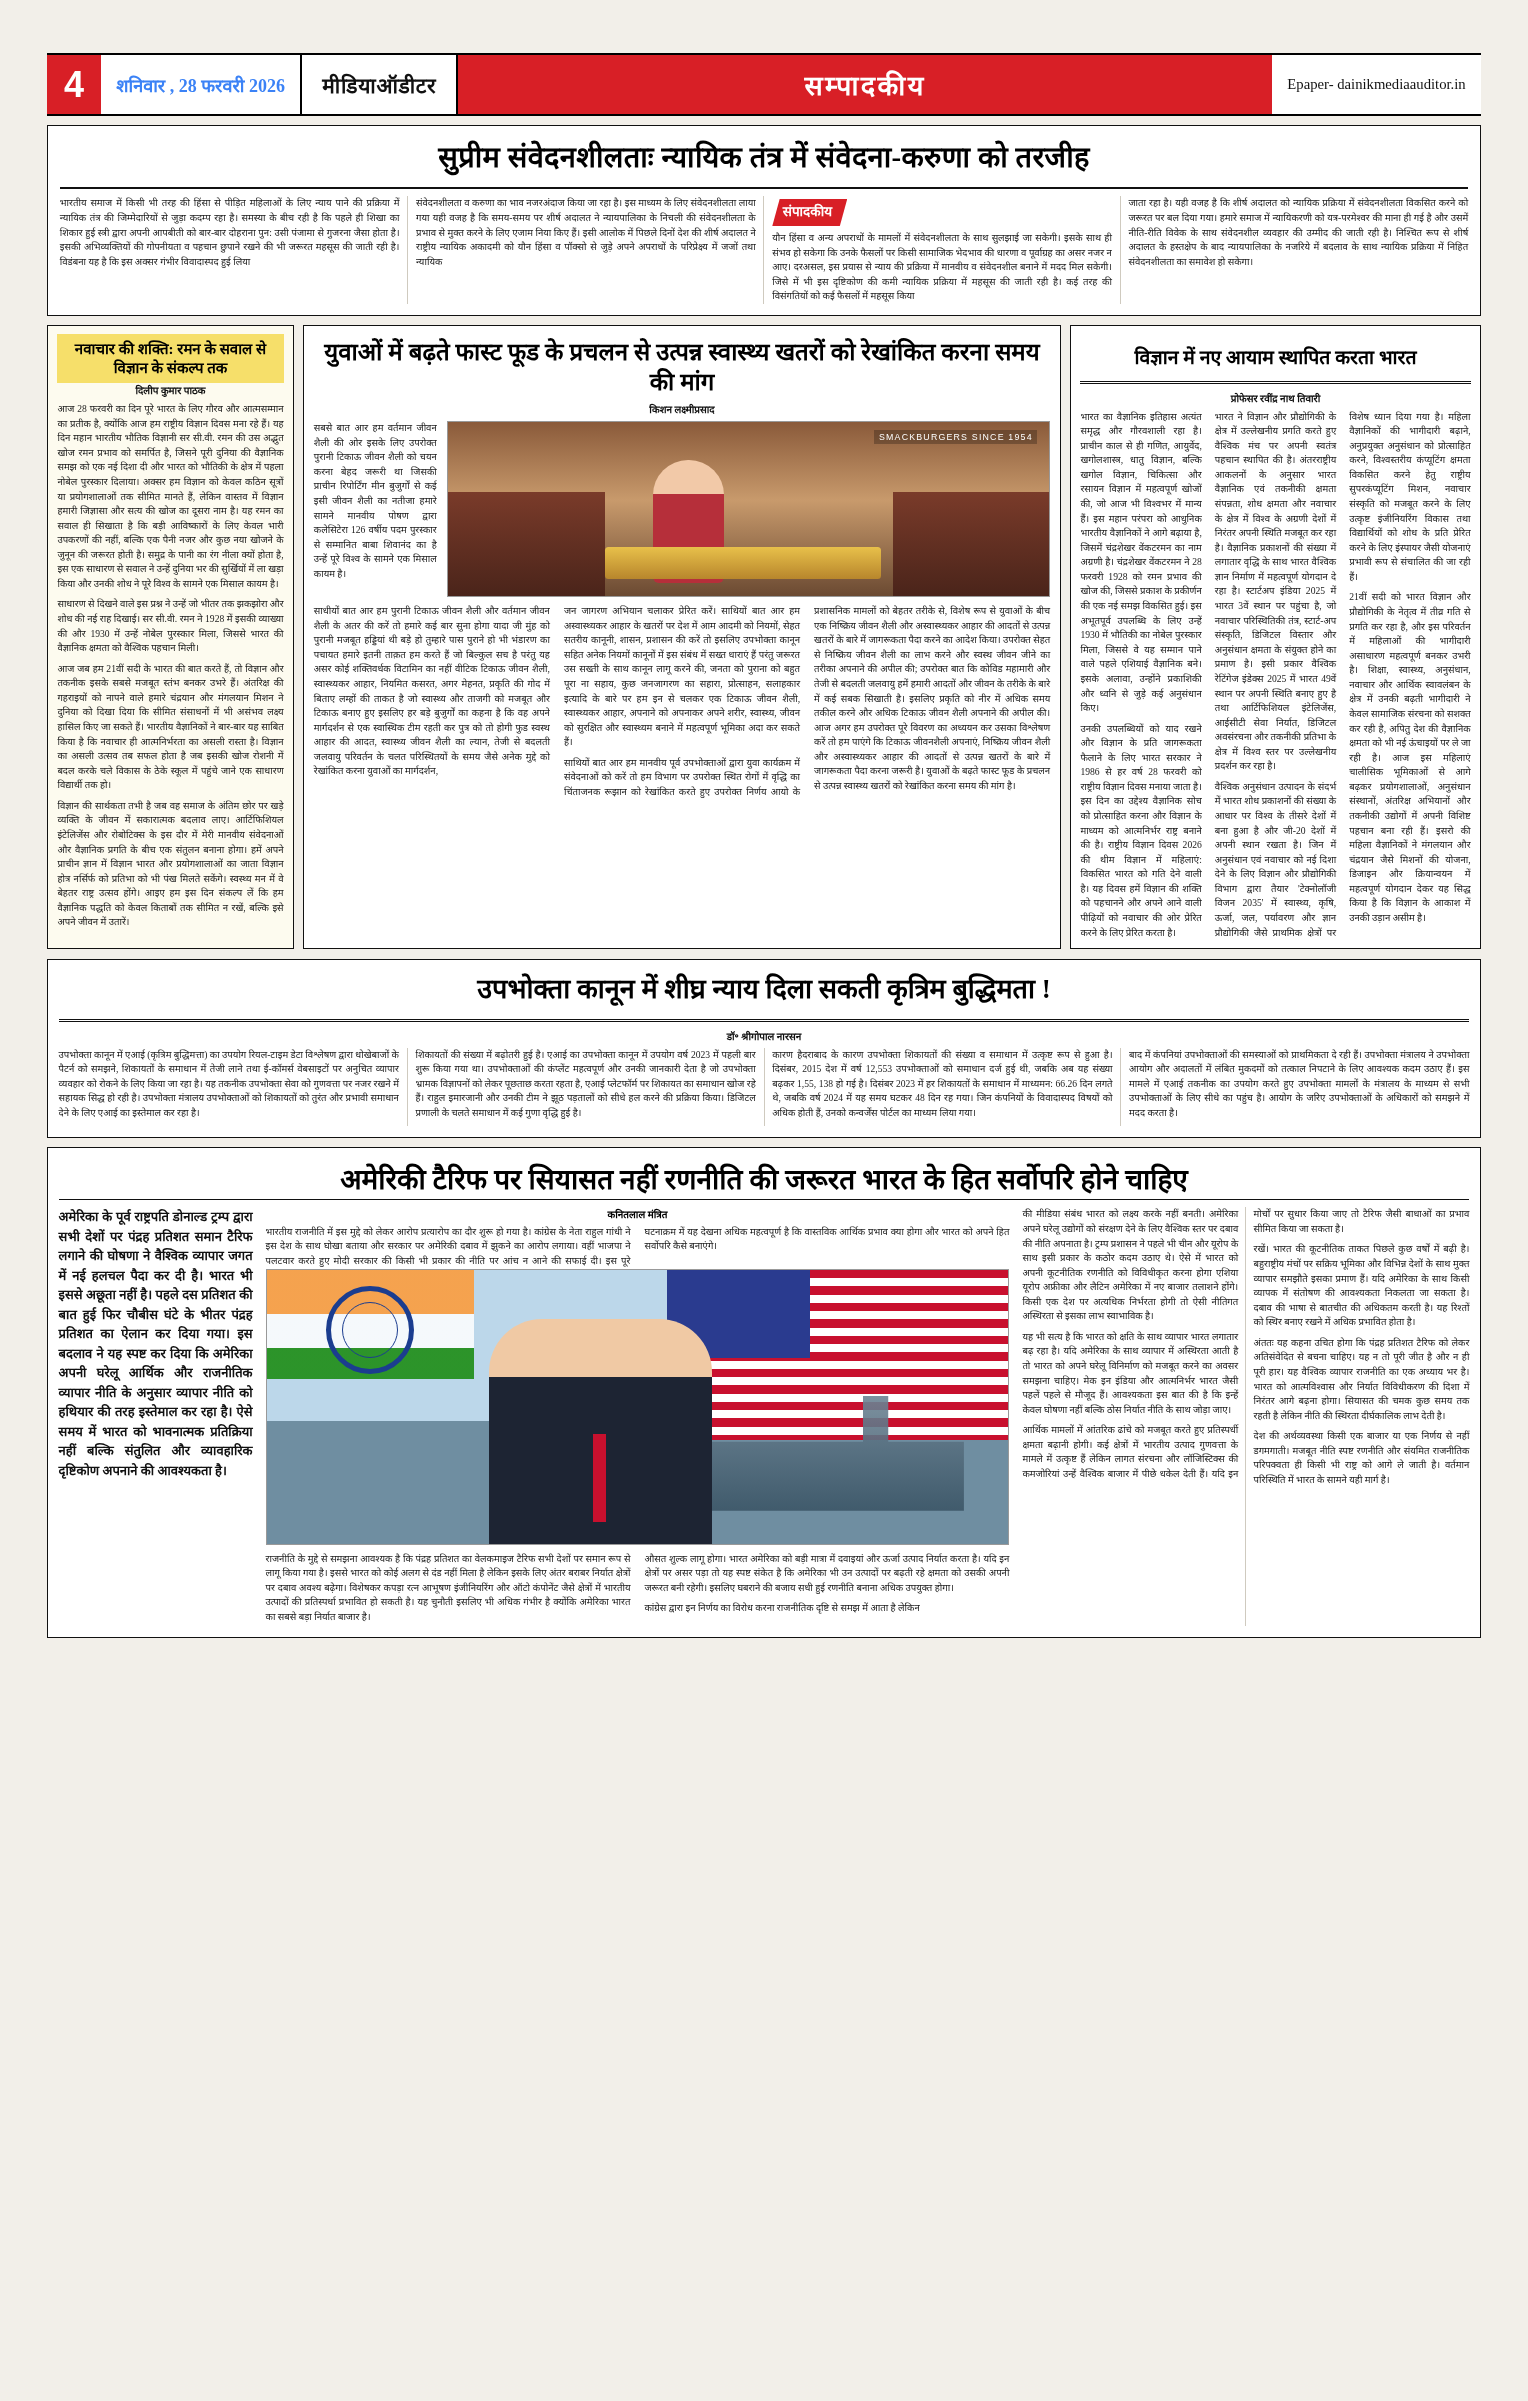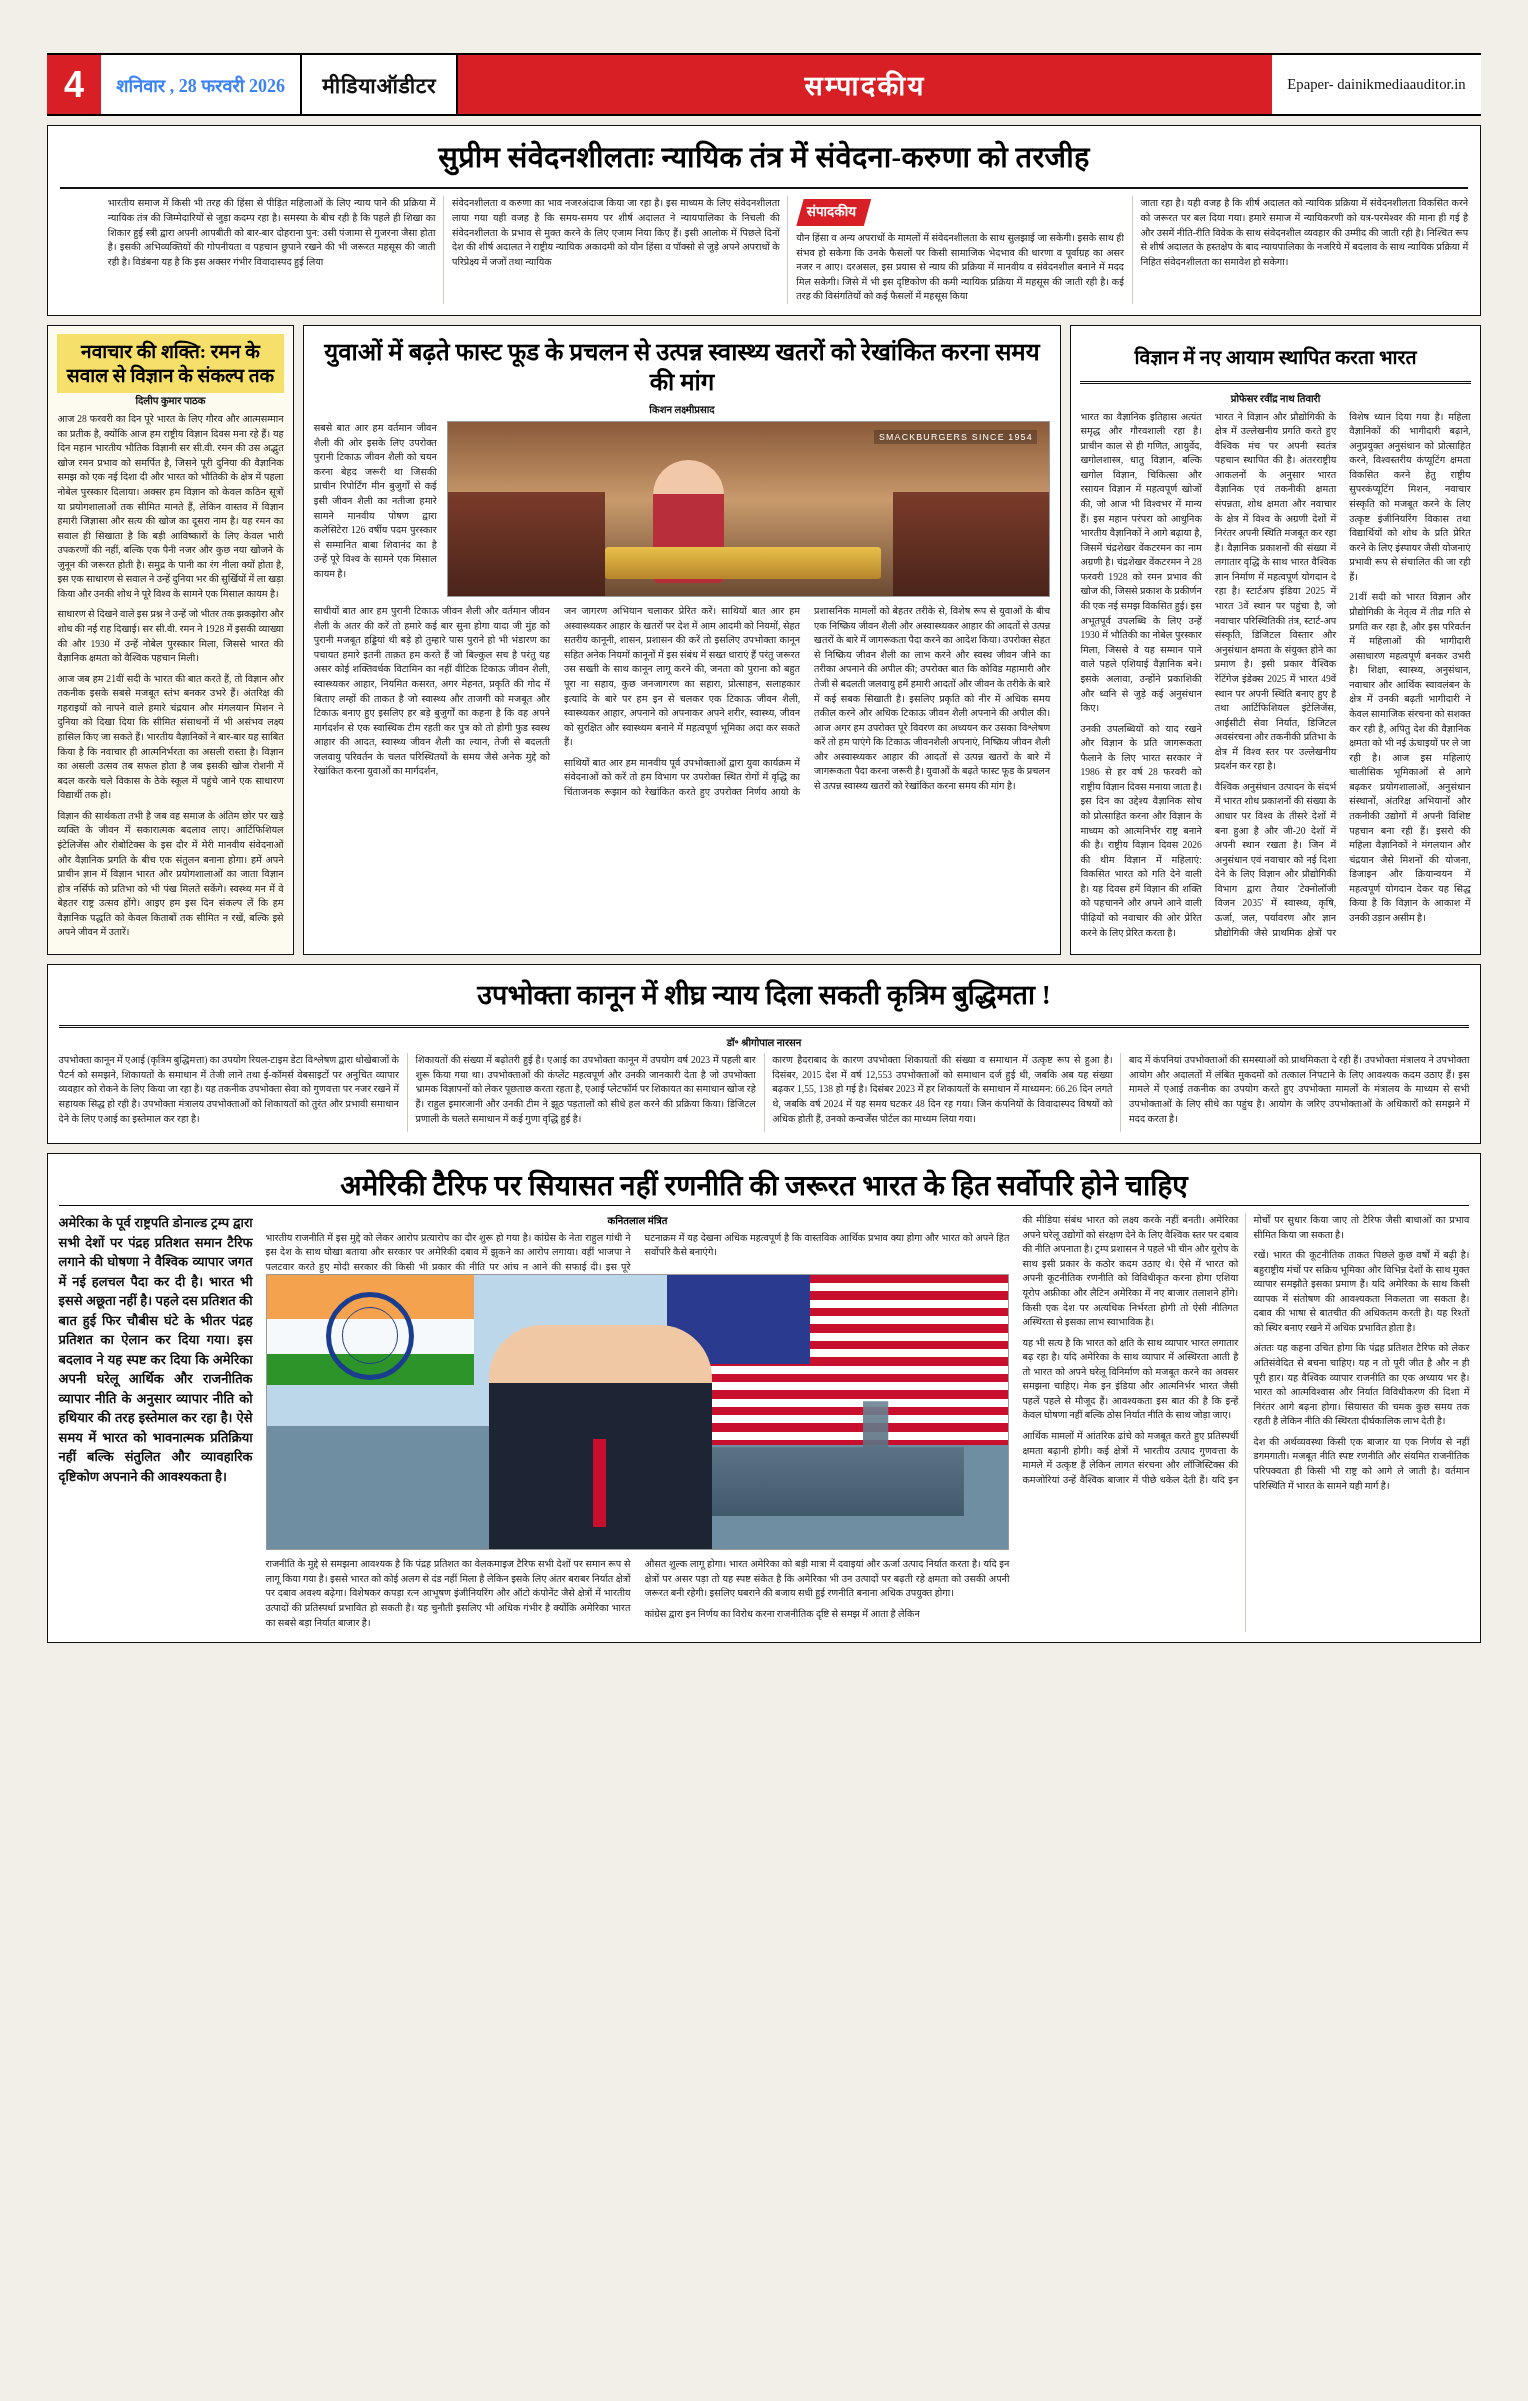--- a/index.html
+++ b/index.html
@@ -107,21 +107,21 @@
     letter-spacing: 0.3px;
     padding: 3.5px 0 5.9px 0;
   }
   .ed-wrap {
     border: 1.8px solid #111;
     background:#fff;
     margin-top: 9.4px;
     padding: 5.9px 11.8px 10.6px 11.8px;
     position: relative;
   }
-  .ed-cols { columns: 4; column-gap: 16.5px; column-rule: 0.6px solid #cfcabf; margin-left: 48px; }
+  .ed-cols { columns: 4; column-gap: 16.5px; column-rule: 0.6px solid #cfcabf; }
   .stamp {
     position: relative;
     display: inline-block;
     background: #d81f26;
     color: #fff;
     font-size: 13.5px;
     font-weight: bold;
     padding: 3.5px 15.3px 3.5px 10.6px;
     margin: 2.4px 0 4.7px 0;
     clip-path: polygon(10% 0, 100% 0, 90% 100%, 0% 100%);
@@ -137,21 +137,21 @@
   .col-mid { flex: 1; }
   .col-right { width: 411px; }
   .panel {
     background: #fff;
     border: 1.2px solid #111;
     padding: 8.2px 9.4px;
     height: 100%;
   }
   .panel.tint { background: #fdfbef; }
   .panel-head {
-    font-size: 19px;
+    font-size: 15px;
     font-weight: bold;
     text-align: center;
     line-height: 1.25;
     padding-bottom: 4.7px;
   }
   .panel-head.yellow { background: #f6df6a; padding: 5.9px 3.5px; }
   .mid-head {
     font-size: 24px;
     font-weight: bold;
     text-align: center;

